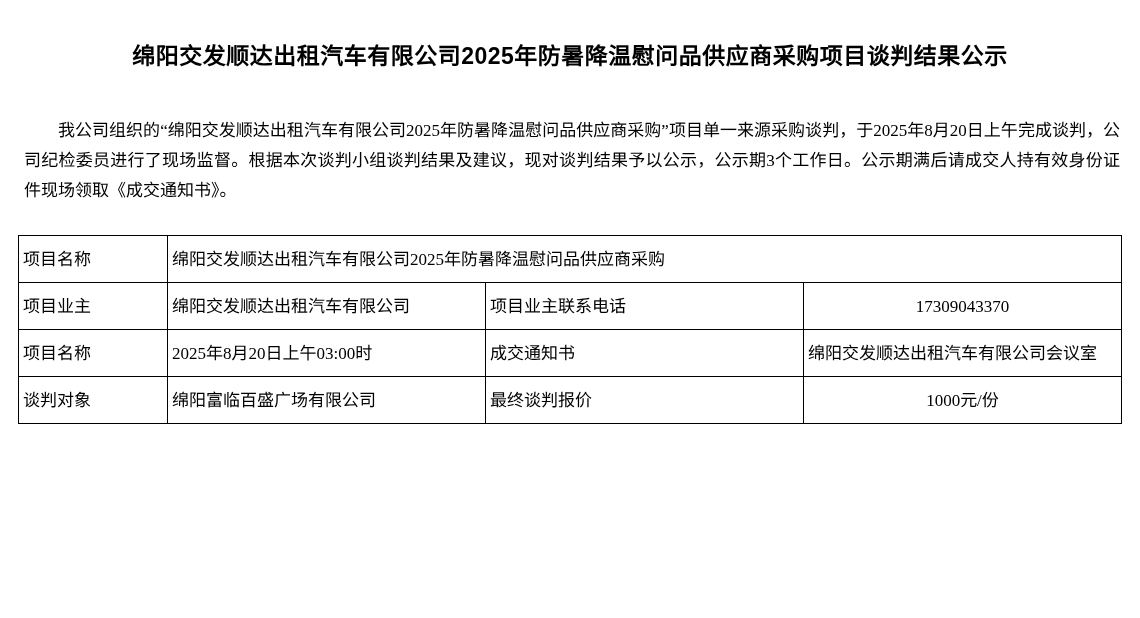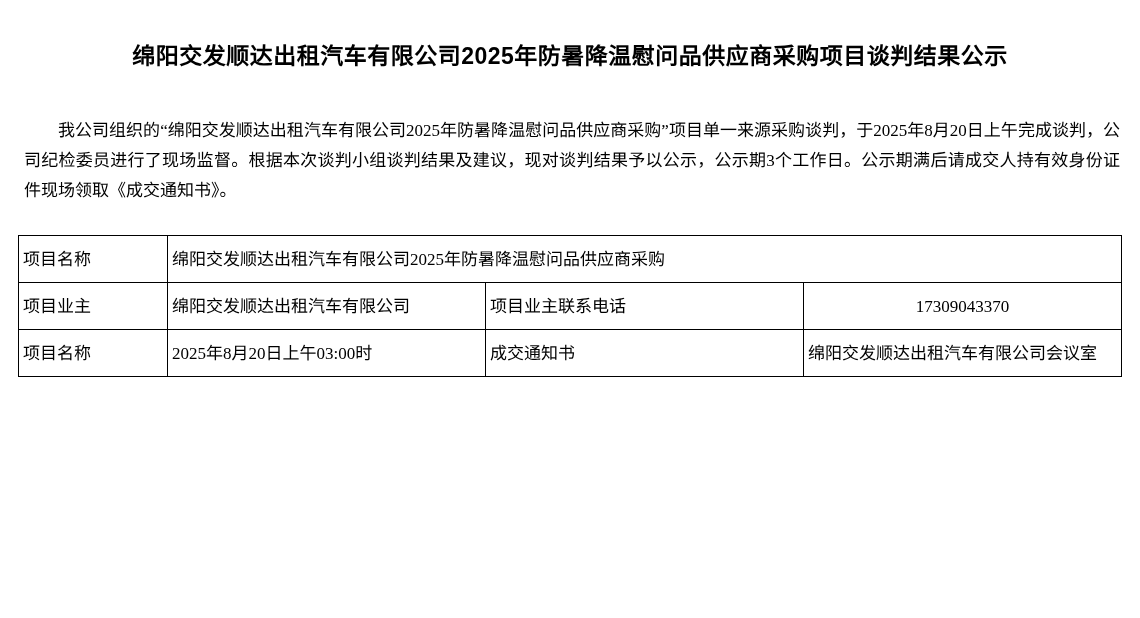--- a/index.html
+++ b/index.html
@@ -88,16 +88,22 @@
         <td>绵阳交发顺达出租汽车有限公司</td>
         <td class="mid-label">项目业主联系电话</td>
         <td class="center">17309043370</td>
       </tr>
       <tr class="row-med">
         <td class="label">项目名称</td>
         <td>2025年8月20日上午03:00时</td>
         <td class="mid-label">成交通知书</td>
         <td>绵阳交发顺达出租汽车有限公司会议室</td>
       </tr>
+      <tr class="row-tall">
+        <td class="label">谈判对象</td>
+        <td>绵阳富临百盛广场有限公司</td>
+        <td class="mid-label">最终谈判报价</td>
+        <td class="center">1000元/份</td>
+      </tr>
     </tbody>
   </table>
 
 </div>
 
 </body></html>

